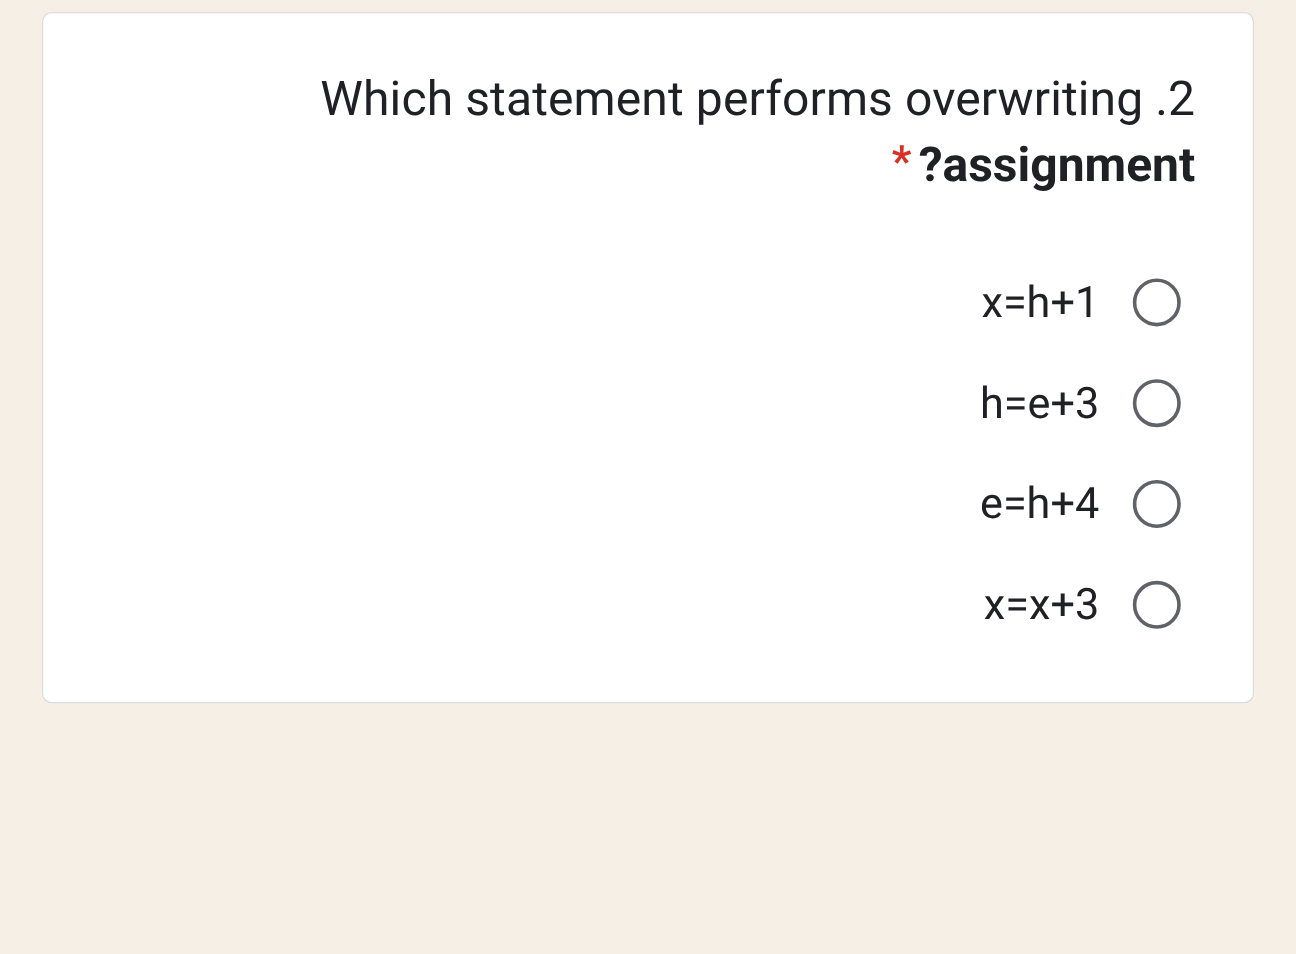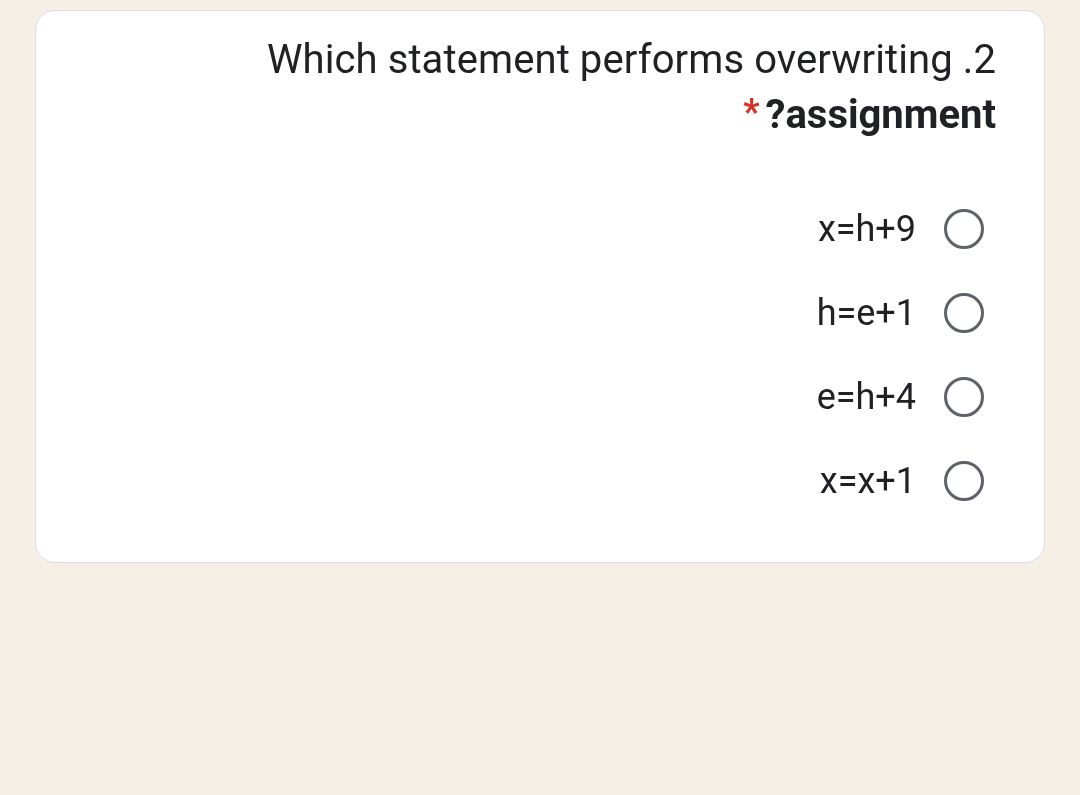--- a/index.html
+++ b/index.html
@@ -14,22 +14,22 @@
       font-family: Roboto, Arial, sans-serif;
       display: flex;
       align-items: flex-start;
       justify-content: center;
       padding-top: 10px;
     }
     .card {
       width: 1010px;
       background: #ffffff;
       border: 1px solid #dadce0;
-      border-radius: 20px;
-      padding: 25px 48px 60px 48px;
+      border-radius: 8px;
+      padding: 48px 48px 60px 48px;
     }
     .question-block {
       text-align: right;
       margin-bottom: 70px;
     }
     .question-line1 {
       font-size: 40px;
       color: #202124;
       font-weight: 400;
       letter-spacing: 0.1px;
@@ -79,29 +79,29 @@
 <div class="card">
   <div class="question-block">
     <div class="question-line1">Which statement performs overwriting .2</div>
     <div class="question-line2">
       <span class="required-star">*</span><span>?assignment</span>
     </div>
   </div>
 
   <div class="options">
     <div class="option">
-      <span class="option-label">x=h+9</span>
+      <span class="option-label">x=h+1</span>
       <span class="radio"></span>
     </div>
     <div class="option">
-      <span class="option-label">h=e+1</span>
+      <span class="option-label">h=e+3</span>
       <span class="radio"></span>
     </div>
     <div class="option">
       <span class="option-label">e=h+4</span>
       <span class="radio"></span>
     </div>
     <div class="option">
-      <span class="option-label">x=x+1</span>
+      <span class="option-label">x=x+3</span>
       <span class="radio"></span>
     </div>
   </div>
 </div>
 
 </body></html>

